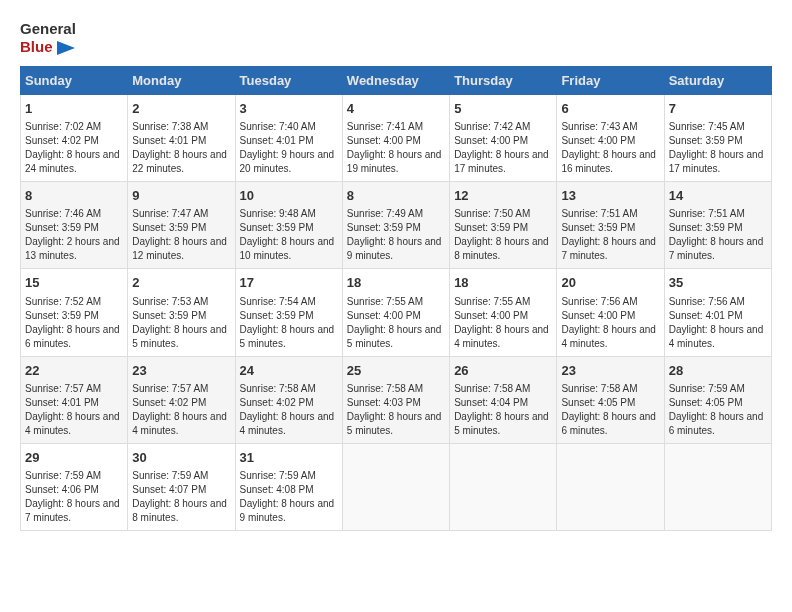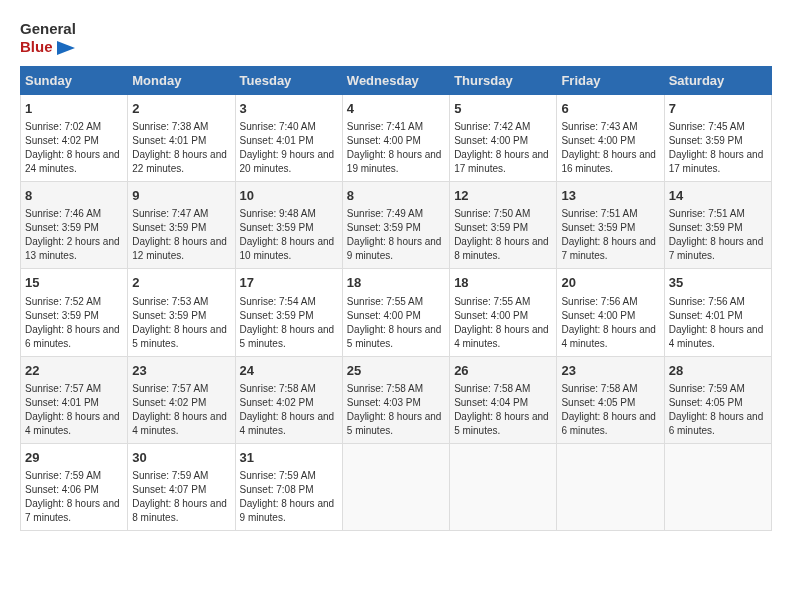--- a/index.html
+++ b/index.html
@@ -136,20 +136,20 @@
         <td><span class="day-num">23</span><span>Sunrise: 7:57 AM</span><br><span>Sunset: 4:02 PM</span><br><span>Daylight: 8 hours and 4 minutes.</span></td>
         <td><span class="day-num">24</span><span>Sunrise: 7:58 AM</span><br><span>Sunset: 4:02 PM</span><br><span>Daylight: 8 hours and 4 minutes.</span></td>
         <td><span class="day-num">25</span><span>Sunrise: 7:58 AM</span><br><span>Sunset: 4:03 PM</span><br><span>Daylight: 8 hours and 5 minutes.</span></td>
         <td><span class="day-num">26</span><span>Sunrise: 7:58 AM</span><br><span>Sunset: 4:04 PM</span><br><span>Daylight: 8 hours and 5 minutes.</span></td>
         <td><span class="day-num">23</span><span>Sunrise: 7:58 AM</span><br><span>Sunset: 4:05 PM</span><br><span>Daylight: 8 hours and 6 minutes.</span></td>
         <td><span class="day-num">28</span><span>Sunrise: 7:59 AM</span><br><span>Sunset: 4:05 PM</span><br><span>Daylight: 8 hours and 6 minutes.</span></td>
       </tr>
       <tr>
         <td><span class="day-num">29</span><span>Sunrise: 7:59 AM</span><br><span>Sunset: 4:06 PM</span><br><span>Daylight: 8 hours and 7 minutes.</span></td>
         <td><span class="day-num">30</span><span>Sunrise: 7:59 AM</span><br><span>Sunset: 4:07 PM</span><br><span>Daylight: 8 hours and 8 minutes.</span></td>
-        <td><span class="day-num">31</span><span>Sunrise: 7:59 AM</span><br><span>Sunset: 7:08 PM</span><br><span>Daylight: 8 hours and 9 minutes.</span></td>
+        <td><span class="day-num">31</span><span>Sunrise: 7:59 AM</span><br><span>Sunset: 4:08 PM</span><br><span>Daylight: 8 hours and 9 minutes.</span></td>
         <td class="empty-cell"></td>
         <td class="empty-cell"></td>
         <td class="empty-cell"></td>
         <td class="empty-cell"></td>
       </tr>
     </tbody>
 </table>
 
 </body></html>

